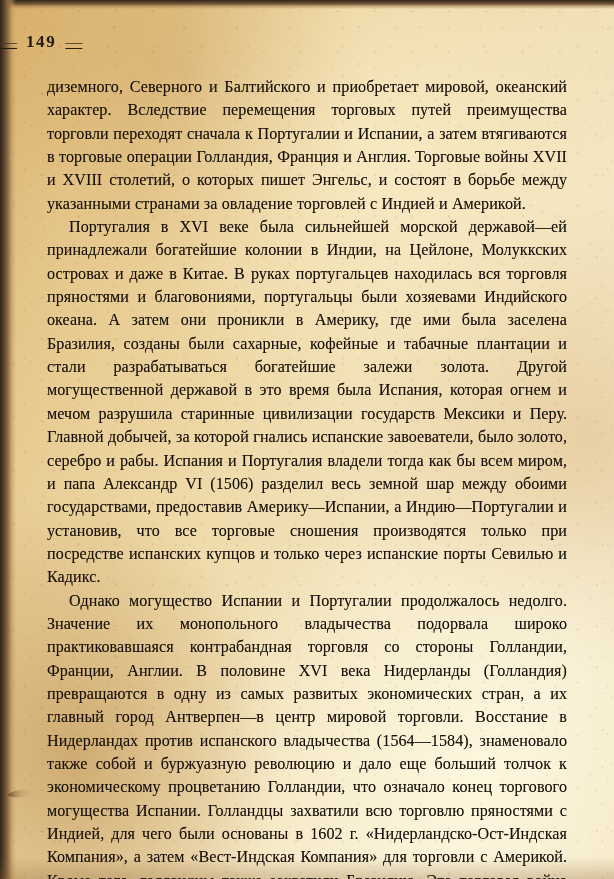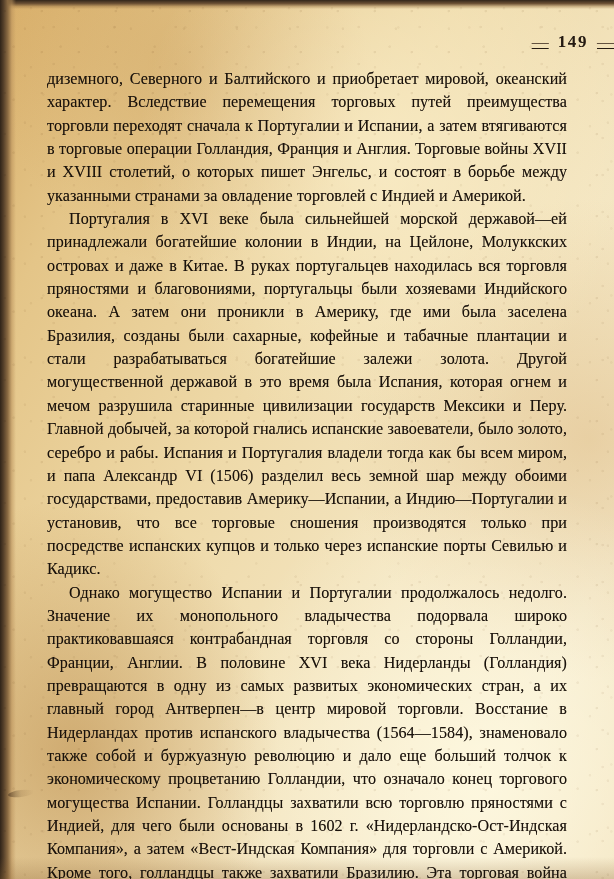--- a/index.html
+++ b/index.html
@@ -88,21 +88,21 @@
   .content {
     position: relative;
     z-index: 2;
   }
 
   .folio {
     position: absolute;
     top: 32px;
     left: 0;
     right: 0;
-    text-align: right;
+    text-align: left;
     font-size: 17px;
     letter-spacing: 1.6px;
     font-weight: 700;
     color: #241a12;
     text-decoration: underline;
   }
   .folio .rule {
     font-weight: 400;
     color: #4a382a;
     letter-spacing: 0px;
@@ -124,21 +124,21 @@
     font-size: 16.1px;
     line-height: 23.35px;
     text-align: justify;
     text-align-last: left;
     text-indent: 22px;
     letter-spacing: 0.06px;
     word-spacing: 0.2px;
     color: #1b140e;
     text-shadow: 0 0 0.6px rgba(45,32,20,0.45);
   }
-  p.para.first { text-indent: 0; }
+  p.para.first { text-indent: 0; margin-top: 8px; }
 
   
   .body-text { filter: saturate(1.02) contrast(1.02); }
 </style>
 </head>
 <body>
 
 <div class="page">
 
   <div class="edge-top"></div>

